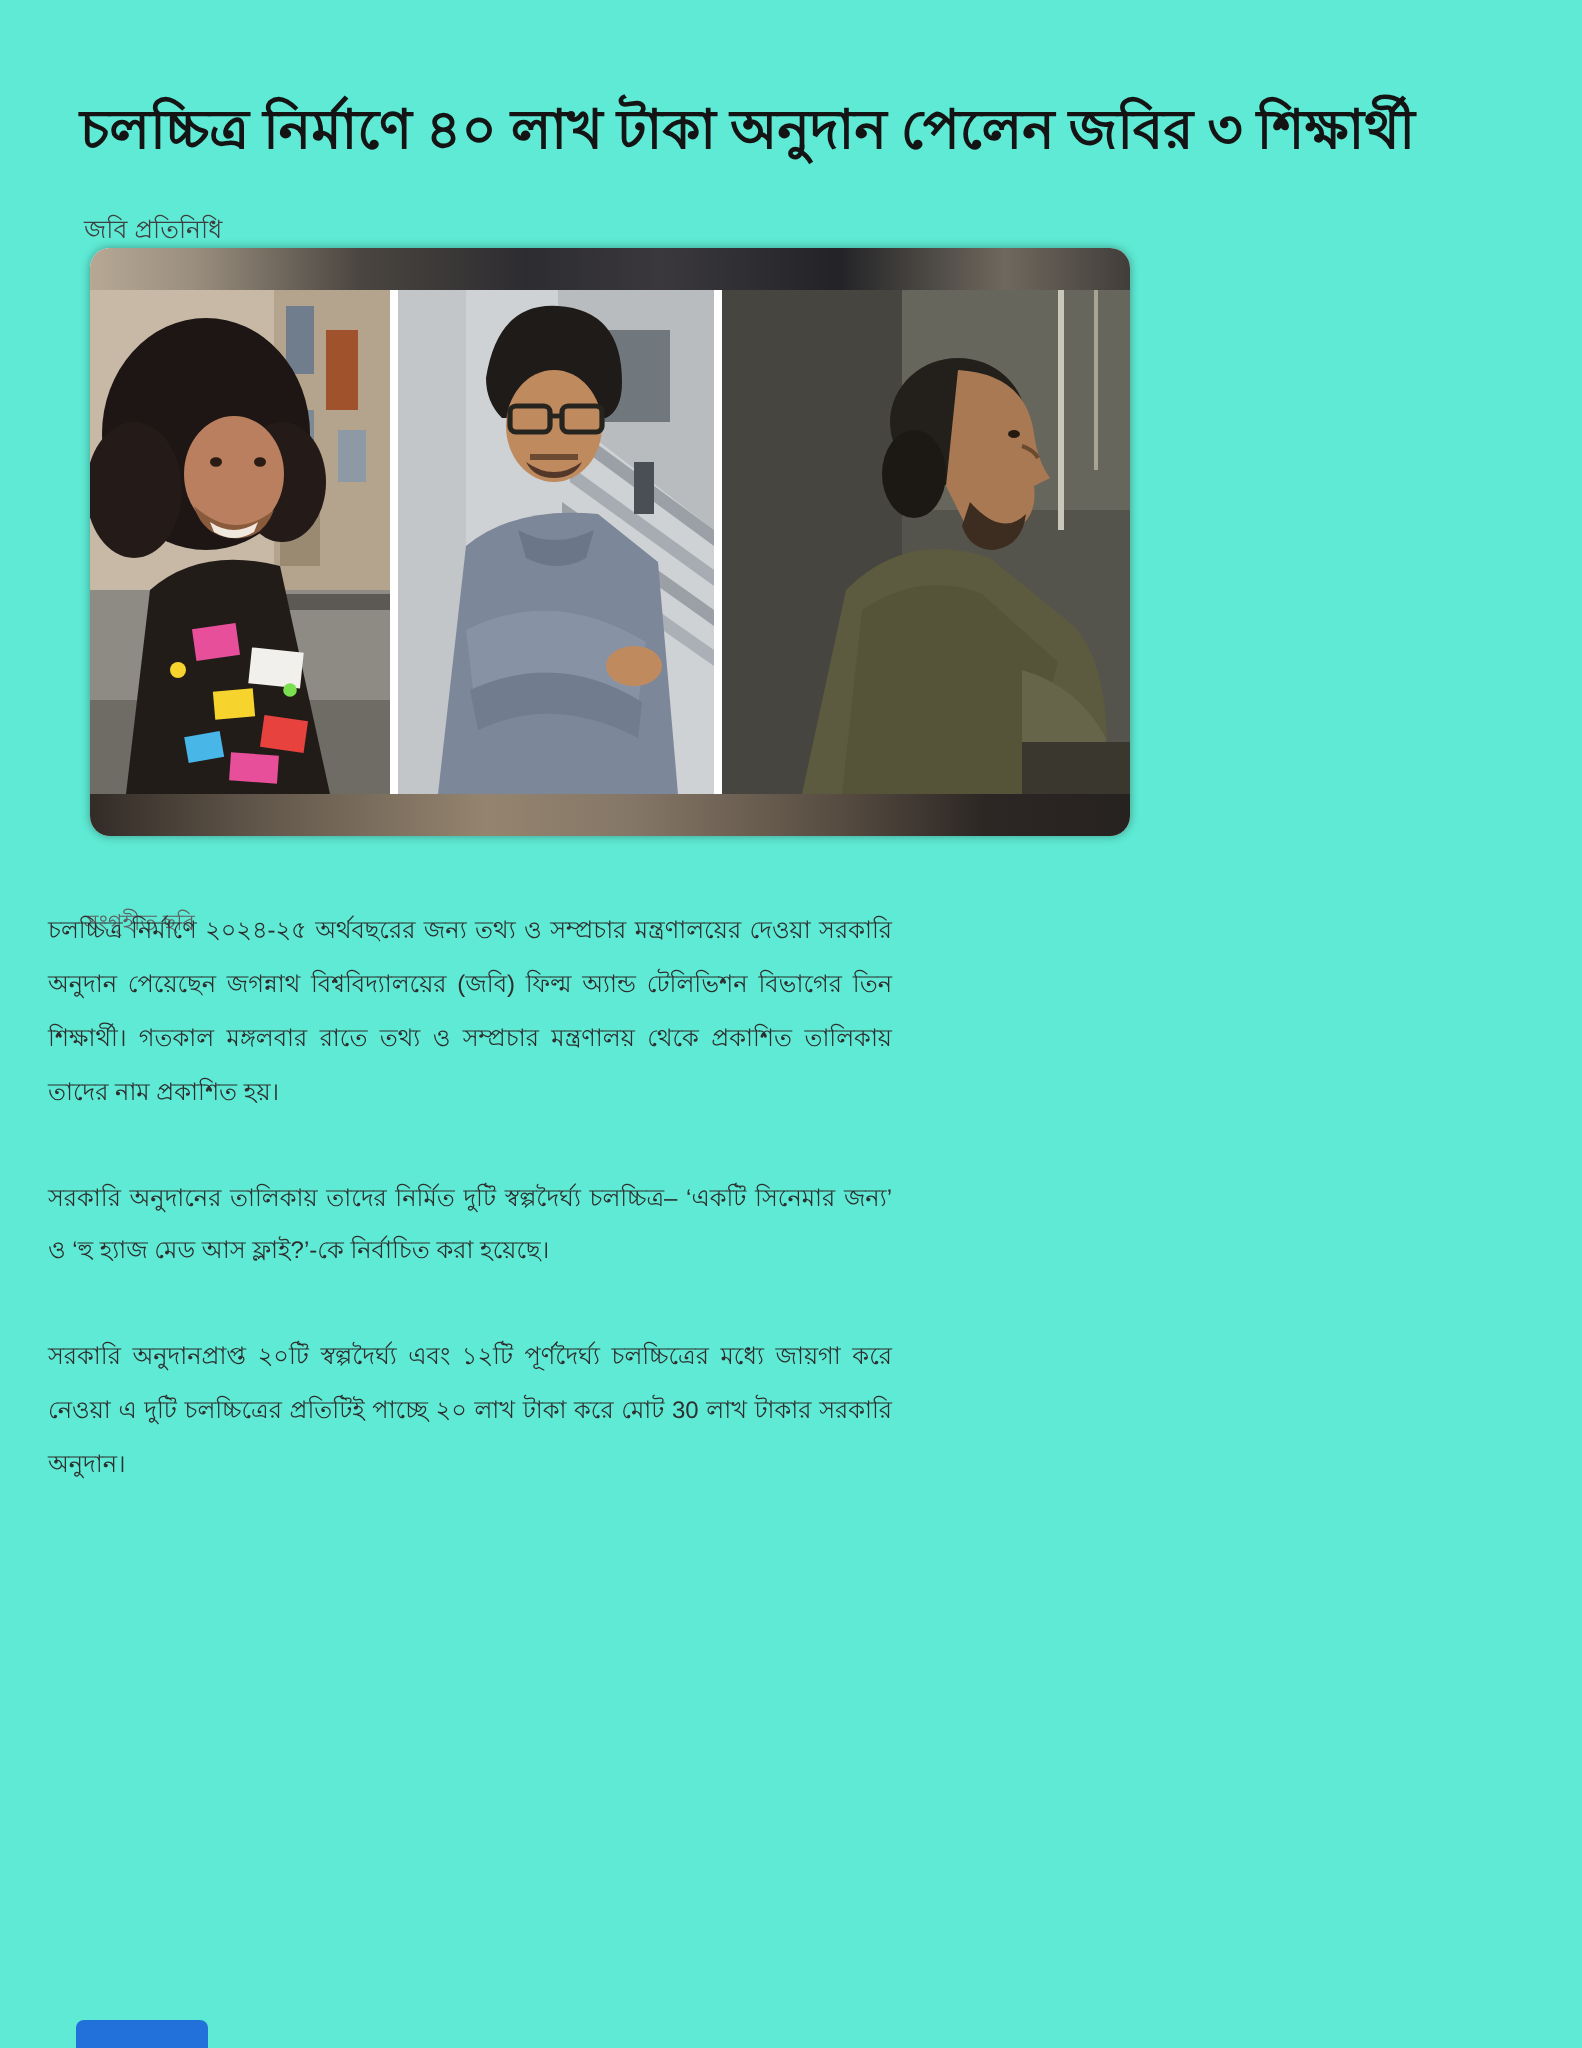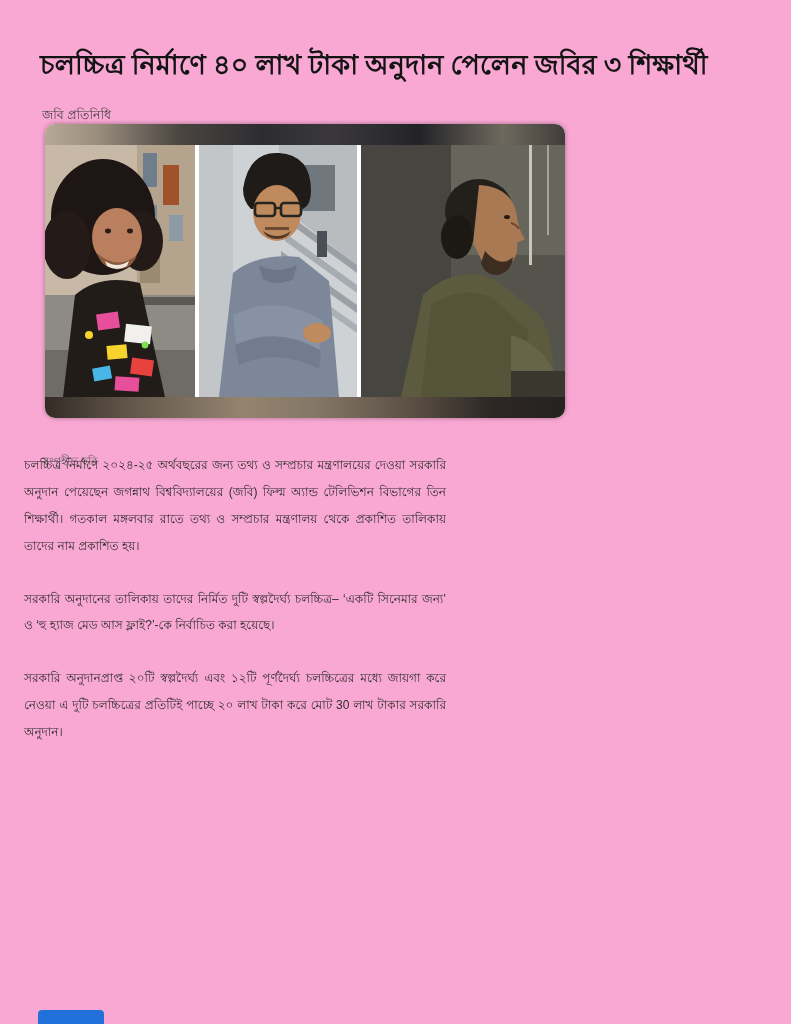--- a/index.html
+++ b/index.html
@@ -4,21 +4,21 @@
 <style>
   * { margin: 0; padding: 0; box-sizing: border-box; }
   html, body { background: #ffffff; }
   body {
     width: 791px; height: 1024px;
     position: relative;
     overflow: hidden;
     font-family: "Liberation Sans", "DejaVu Sans", sans-serif;
     background: #ffffff;
   }
-  .page { width: 791px; height: 1024px; position: relative; background: #f9a8d4; }
+  .page { width: 791px; height: 1024px; position: relative; background: #5eead4; }
 
   .headline {
     position: absolute; left: 40px; top: 48px; width: 720px;
     font-size: 27px; font-weight: 700; color: #141414;
     font-family: "Liberation Serif", "DejaVu Serif", serif;
     letter-spacing: 0.2px; line-height: 1.3;
   }
   .byline {
     position: absolute; left: 42px; top: 106px;
     font-size: 12.5px; color: #3f3f3f; text-align: right;

